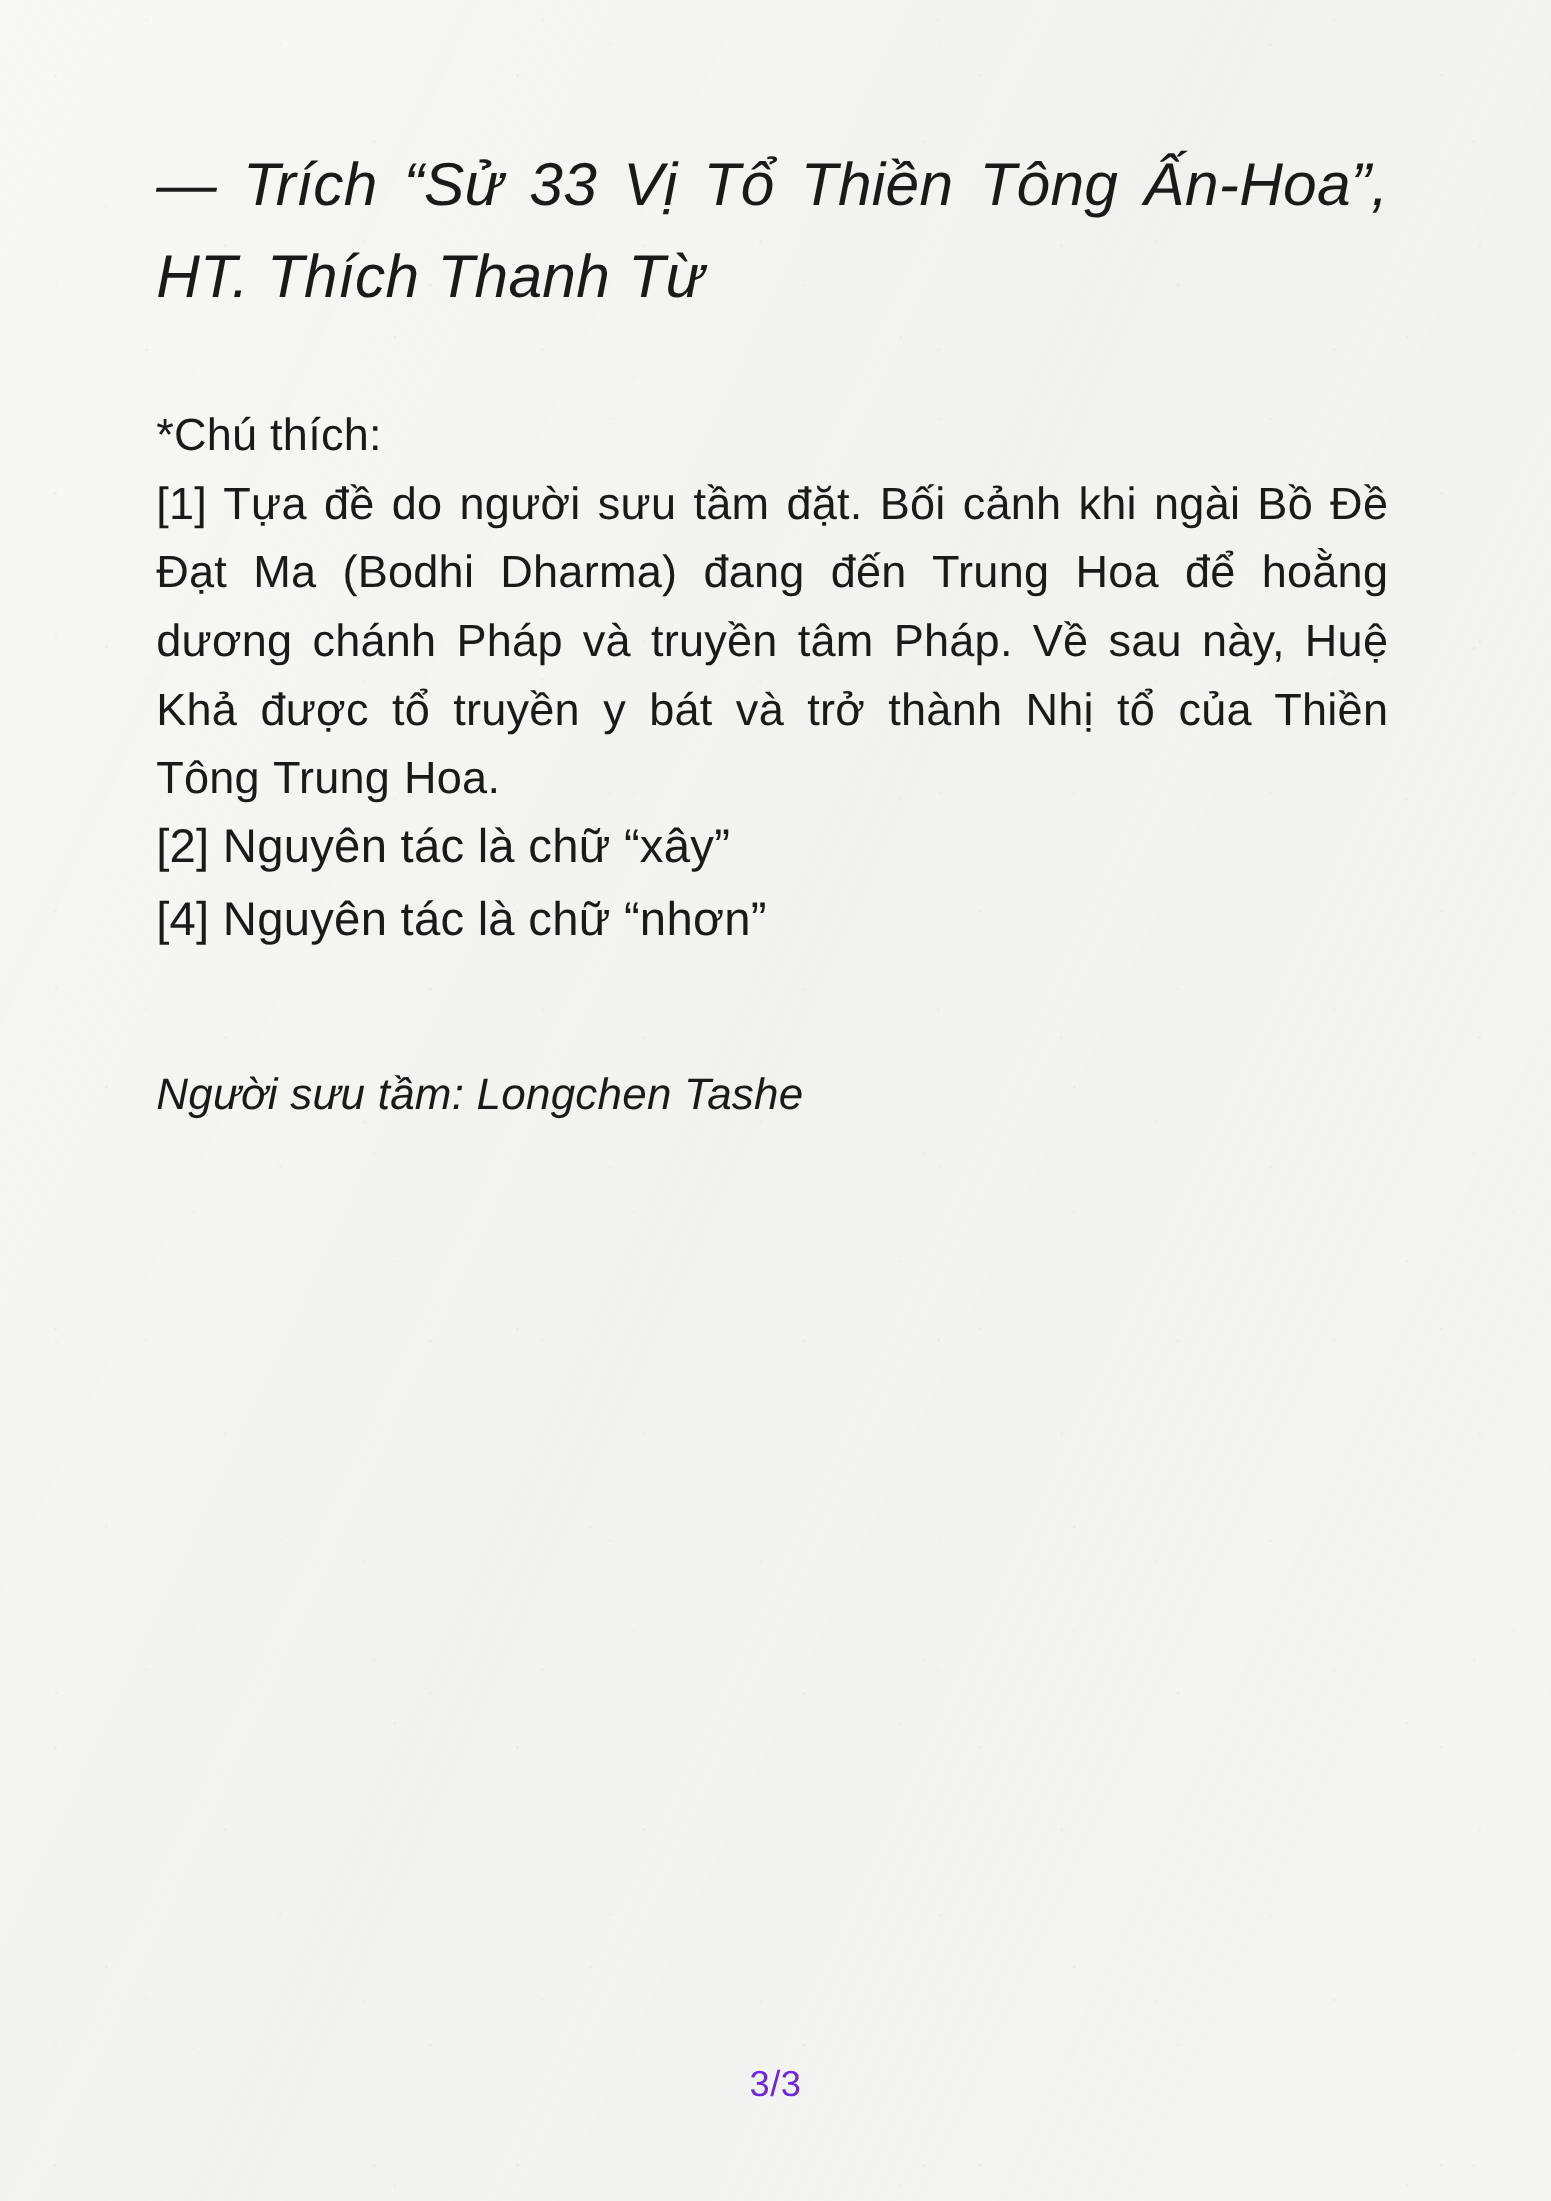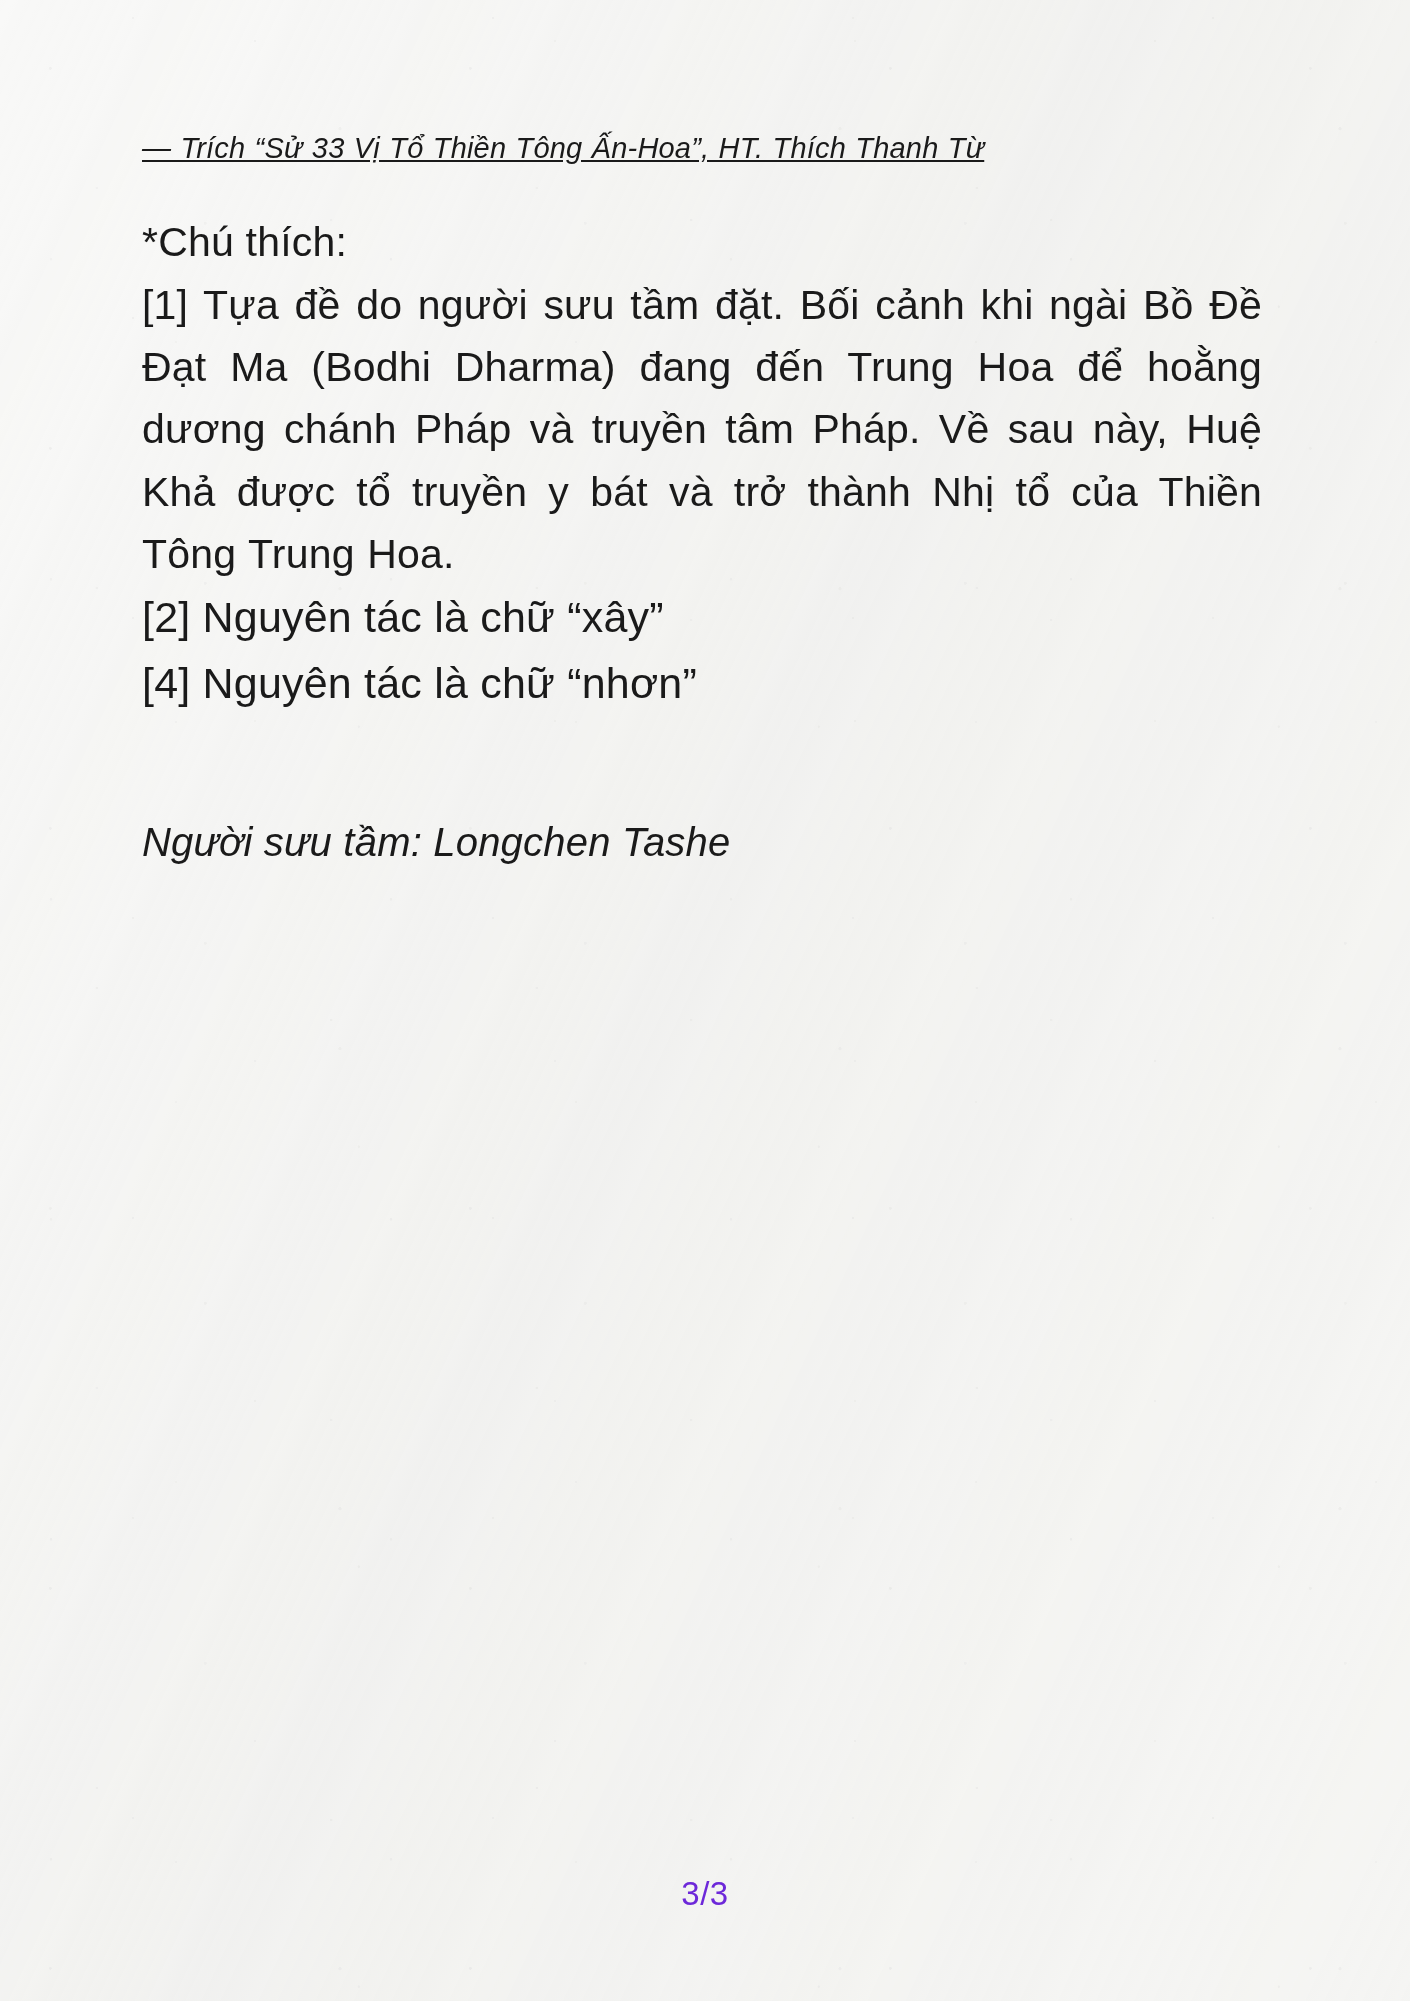--- a/index.html
+++ b/index.html
@@ -39,31 +39,30 @@
   }
   .page {
     position: relative;
     width: 100%;
     height: 100%;
     box-sizing: border-box;
     padding: 126px 130px 0 142px;
   }
   .source-line {
     font-style: italic;
-    font-size: 29px;
+    font-size: 55px;
     line-height: 1.52;
     letter-spacing: 0.2px;
     max-width: 1120px;
     text-align: justify;
     text-align-last: left;
     word-spacing: 1px;
-    text-decoration: underline;
   }
   .notes-block {
-    margin-top: 42px;
+    margin-top: 72px;
     max-width: 1120px;
   }
   .notes-heading {
     font-size: 41px;
     line-height: 1.5;
     letter-spacing: 0.2px;
   }
   .note-para {
     font-size: 41px;
     line-height: 1.52;

